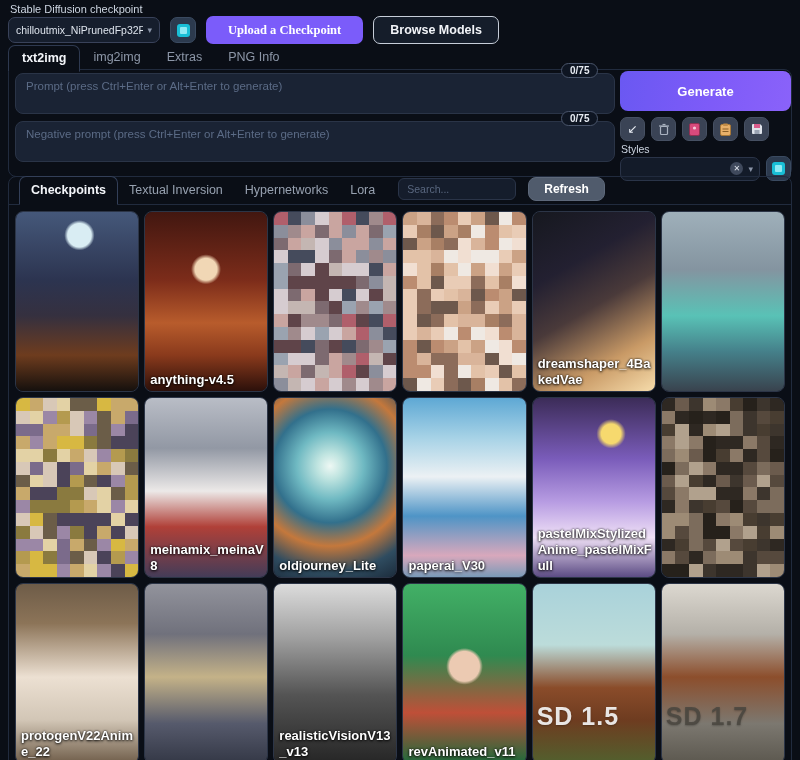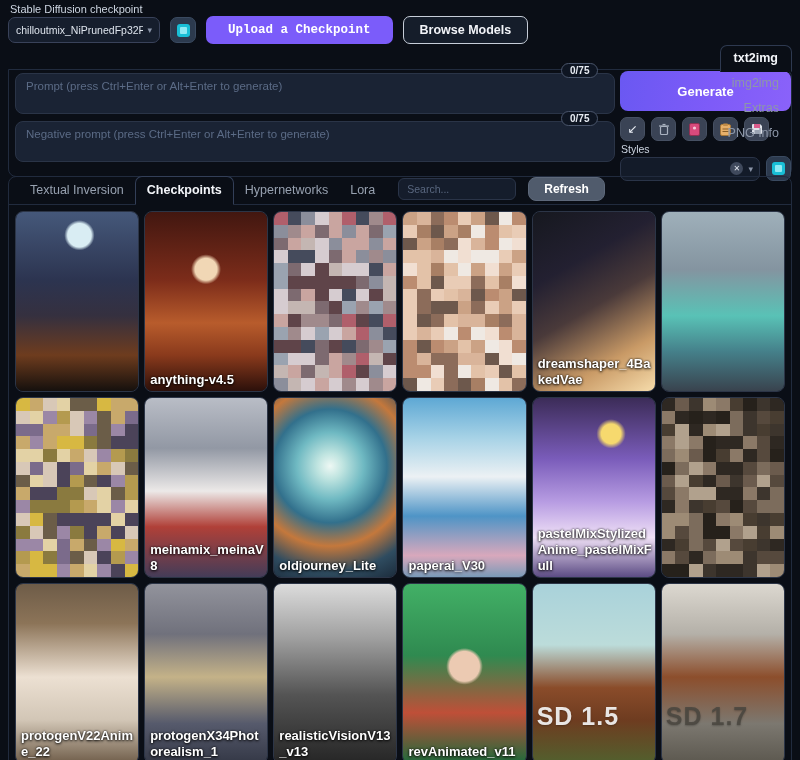--- a/index.html
+++ b/index.html
@@ -14,26 +14,26 @@
   .select { width:152px; height:26px; background:#161e2d; border:1px solid #39425a;
     border-radius:7px; display:flex; align-items:center; padding:0 7px; gap:4px; }
   .select .val { flex:1; font-size:10.5px; color:#dde3ec; white-space:nowrap; overflow:hidden; }
   .caret { font-size:9px; color:#8b95a8; }
   .sq-btn { width:26px; height:26px; background:#2c3a4e; border:1px solid #3a4a60;
     border-radius:7px; display:flex; align-items:center; justify-content:center; }
   .teal-glyph { width:13px; height:13px; background:#19bfd6; border-radius:3px;
     display:flex; align-items:center; justify-content:center; }
   .teal-glyph i { display:block; width:7px; height:7px; background:#8feaf4; border-radius:1px; }
   .btn-primary { height:28px; padding:0 22px; background:#7b5cfa; border:none; border-radius:7px;
-    color:#fff; font-weight:bold; font-size:12.5px; font-family:Liberation Mono, monospace; }
+    color:#fff; font-weight:bold; font-size:12.5px; font-family:Liberation Serif, serif; }
   .btn-outline { height:28px; padding:0 16px; background:#151d2a; border:1px solid #c6cdd8;
     border-radius:7px; color:#f2f4f8; font-weight:bold; font-size:12.5px; font-family:inherit; }
 
   
-  #main-tabs { left:8px; top:45px; width:784px; height:25px; display:flex; align-items:flex-end; z-index:2;flex-direction:column; }
+  #main-tabs { left:8px; top:45px; width:784px; height:25px; display:flex; align-items:center; z-index:2; }
   .tab { padding:5px 13px 6px; font-size:12.5px; color:#8d97a8; }
   .tab.active { background:#0a0e16; color:#f4f6fa; font-weight:bold;
     border:1px solid #2e3950; border-bottom:1px solid #0a0e16; border-radius:7px 7px 0 0;
     margin-bottom:-1px; }
 
   
   #panel-top { left:8px; top:69px; width:784px; height:108px; border:1px solid #212b3e;
     border-radius:0 8px 8px 8px; }
   .prompt-box { position:absolute; left:6px; width:600px; height:41px; background:#1a2334;
     border:1px solid #2a3447; border-radius:8px; padding:6px 10px; font-size:11.5px; color:#5b6b86; }
@@ -161,22 +161,22 @@
       <div class="sq-btn" style="width:25px;height:25px;">
         <span class="teal-glyph">
             <i></i>
           </span>
       </div>
     </div>
   </div>
 
   <div id="panel-nets" class="abs">
     <div id="net-tabs">
+      <div class="ntab active">Checkpoints</div>
       <div class="ntab">Textual Inversion</div>
-      <div class="ntab active">Checkpoints</div>
       <div class="ntab">Hypernetworks</div>
       <div class="ntab">Lora</div>
       <input id="net-search" placeholder="Search..." style="">
       <button id="net-refresh">Refresh</button>
     </div>
 
     <div id="card-grid">
       <div class="card">
         <div class="thumb" style="background: radial-gradient(circle at 52% 13%, rgb(217, 237, 243) 0%, rgb(217, 237, 243) 7%, rgba(217, 237, 243, 0) 9%), linear-gradient(rgb(69, 88, 122) 0%, rgb(44, 52, 80) 38%, rgb(53, 48, 63) 58%, rgb(110, 60, 30) 80%, rgb(21, 16, 13) 100%);"></div>
         <div class="sd-overlay"></div>
@@ -746,21 +746,20 @@
       </div>
 
       <div class="card">
         <div class="thumb" style="background: linear-gradient(rgb(110, 92, 72) 0%, rgb(140, 116, 88) 22%, rgb(236, 224, 210) 52%, rgb(210, 198, 182) 76%, rgb(112, 94, 74) 100%);"></div>
         <div class="sd-overlay"></div>
         <div class="card-name">protogenV22Anime_22</div>
       </div>
       <div class="card">
         <div class="thumb" style="background: linear-gradient(rgb(146, 147, 156) 0%, rgb(112, 113, 124) 28%, rgb(196, 178, 136) 52%, rgb(86, 90, 108) 78%, rgb(52, 56, 70) 100%);"></div>
         <div class="sd-overlay"></div>
-        <div class="card-name">protogenX34Photorealism_1</div>
       </div>
       <div class="card">
         <div class="thumb" style="background: linear-gradient(rgb(220, 220, 220) 0%, rgb(160, 160, 160) 30%, rgb(84, 84, 84) 62%, rgb(38, 38, 38) 100%);"></div>
         <div class="sd-overlay"></div>
         <div class="card-name">realisticVisionV13_v13</div>
       </div>
       <div class="card">
         <div class="thumb" style="background: radial-gradient(circle at 50% 46%, rgb(236, 202, 178) 0%, rgb(236, 202, 178) 13%, rgba(236, 202, 178, 0) 16%), linear-gradient(rgb(66, 176, 102) 0%, rgb(47, 138, 80) 40%, rgb(191, 79, 56) 72%, rgb(31, 106, 60) 100%);"></div>
         <div class="sd-overlay"></div>
         <div class="card-name">revAnimated_v11</div>

